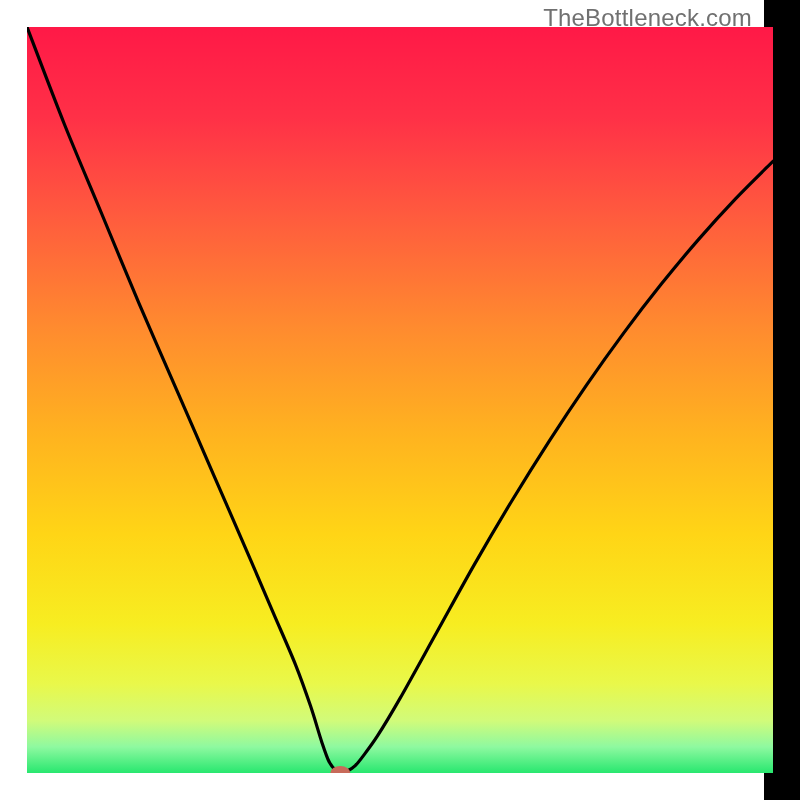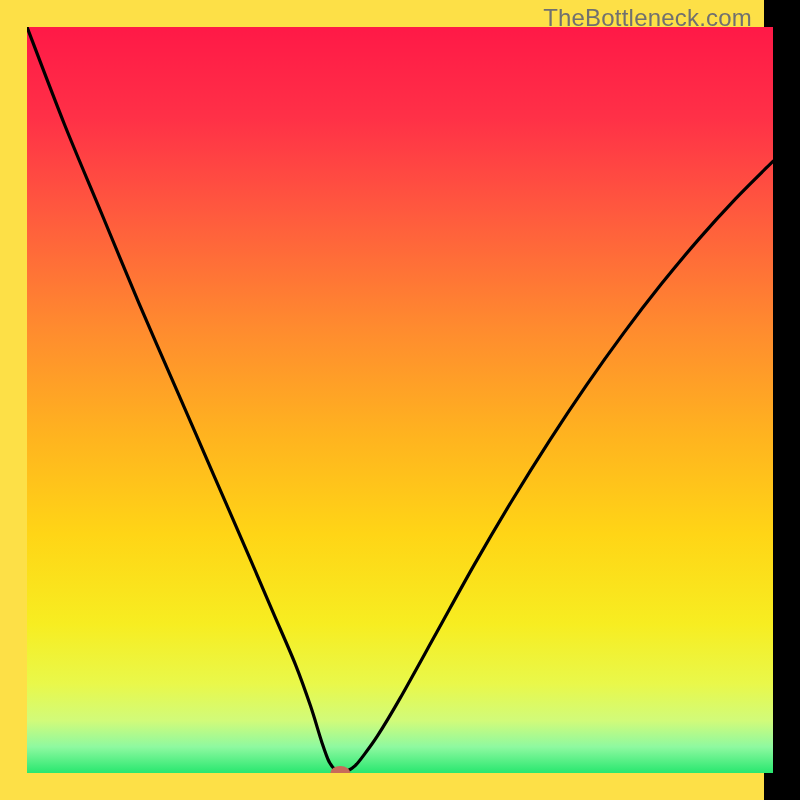--- a/index.html
+++ b/index.html
@@ -8,21 +8,21 @@
     width: 800px;
     height: 800px;
     background: #000;
     overflow: hidden;
     font-family: Arial, Helvetica, sans-serif;
   }
   .frame {
     position: relative;
     width: 764px;
     height: 800px;
-    background: #fde047;
+    background: #ffffff;
   }
   .watermark {
     position: absolute;
     top: 4px;
     right: 12px;
     color: #707070;
     font-size: 24px;
     font-weight: 500;
     letter-spacing: 0.2px;
     z-index: 10;

